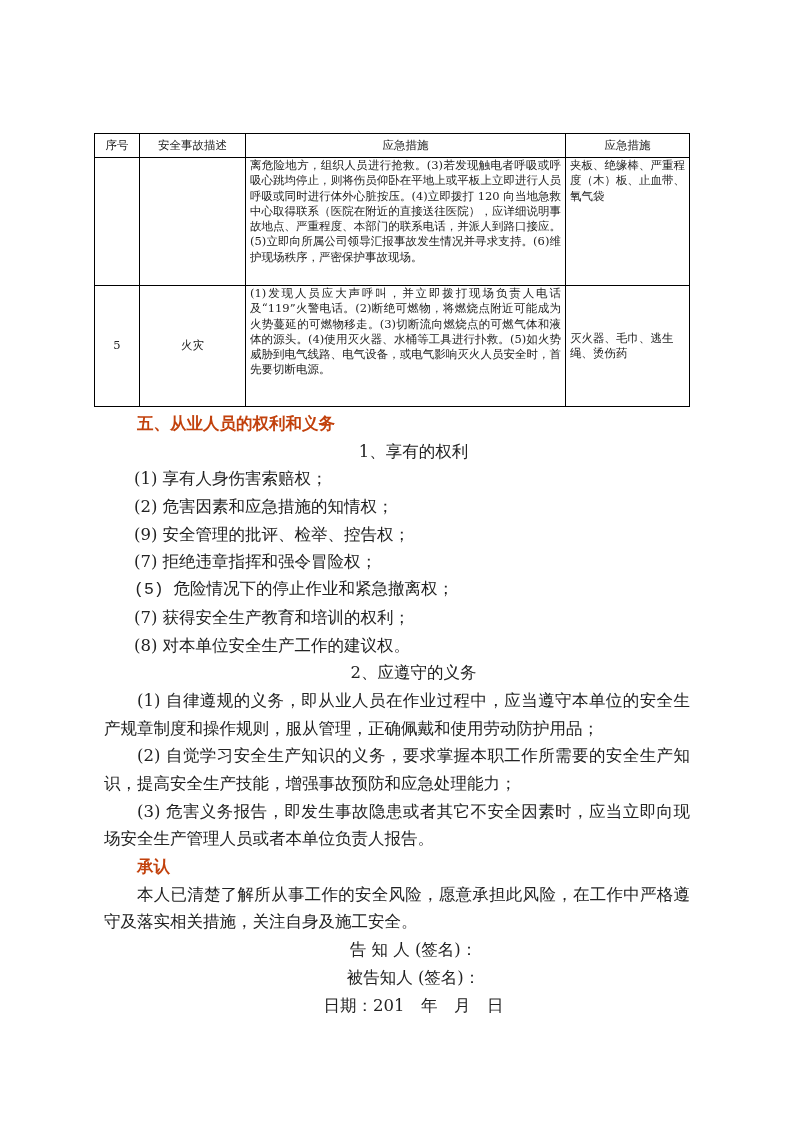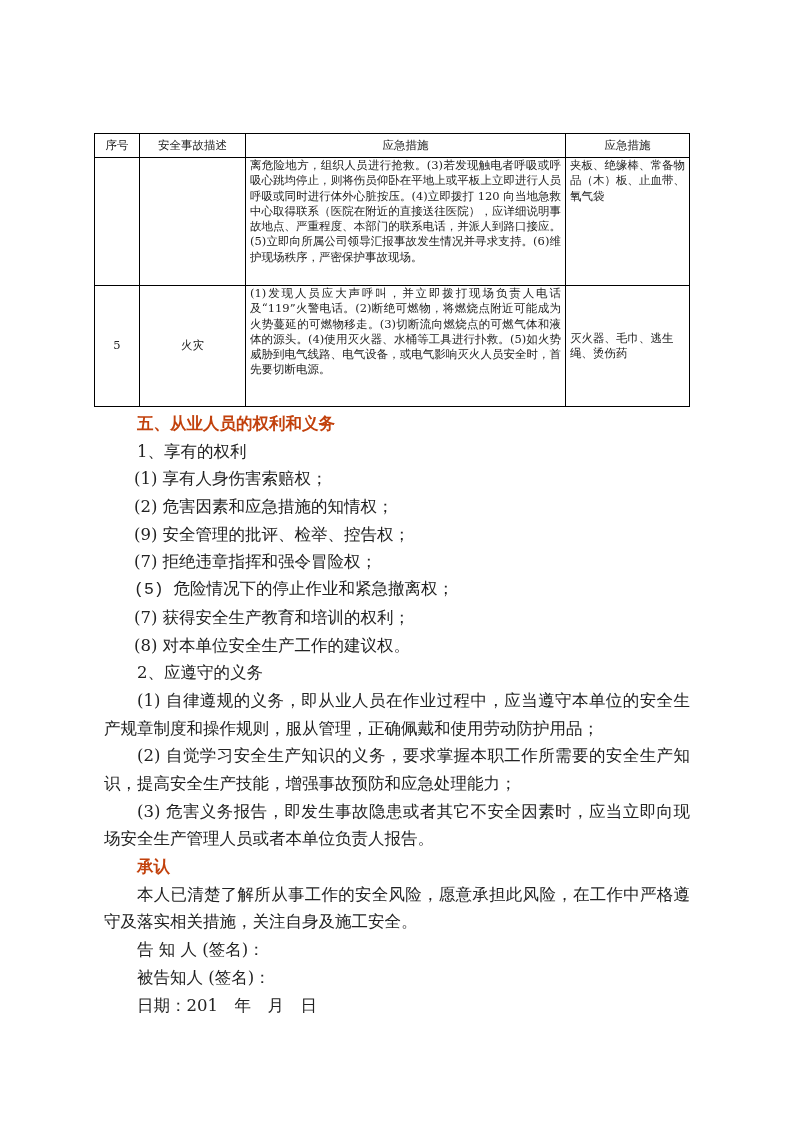--- a/index.html
+++ b/index.html
@@ -16,21 +16,21 @@
   td.center { text-align: center; vertical-align: middle !important; }
   td.measure { text-align: justify; padding: 0 3px 0 4px; }
   td.items { padding: 0 3px 0 4px; }
   tr.row-cont td { height: 127px; }
   tr.row-fire td { height: 120px; }
   td.items.mid { vertical-align: middle; }
 
   .body-text { position: absolute; left: 104px; width: 586px; font-size: 16.5px;
          line-height: 27.7px; color: #222; }
   .line { white-space: nowrap; height: 27.7px; }
-  .ind1 { padding-left: 33px; }
+  .ind1 { padding-left: 33px; text-align: center; }
   .heading { font-weight: bold; font-family: "DejaVu Sans", "Liberation Sans", sans-serif; color: #c2410c; }
   .para { text-align: justify; text-indent: 33px; white-space: normal; }
 </style>
 </head>
 <body>
 
 <div class="page">
 
   <table class="emergency">
     <colgroup>
@@ -43,21 +43,21 @@
         <tr>
       <th>序号</th>
       <th>安全事故描述</th>
       <th>应急措施</th>
       <th>应急措施</th>
     </tr>
     <tr class="row-cont">
       <td class="center"></td>
       <td class="center"></td>
       <td class="measure">离危险地方，组织人员进行抢救。(3)若发现触电者呼吸或呼吸心跳均停止，则将伤员仰卧在平地上或平板上立即进行人员呼吸或同时进行体外心脏按压。(4)立即拨打 120 向当地急救中心取得联系（医院在附近的直接送往医院），应详细说明事故地点、严重程度、本部门的联系电话，并派人到路口接应。(5)立即向所属公司领导汇报事故发生情况并寻求支持。(6)维护现场秩序，严密保护事故现场。</td>
-      <td class="items">夹板、绝缘棒、常备物品（木）板、止血带、氧气袋</td>
+      <td class="items">夹板、绝缘棒、严重程度（木）板、止血带、氧气袋</td>
     </tr>
     <tr class="row-fire">
       <td class="center">5</td>
       <td class="center">火灾</td>
       <td class="measure">(1)发现人员应大声呼叫，并立即拨打现场负责人电话及“119”火警电话。(2)断绝可燃物，将燃烧点附近可能成为火势蔓延的可燃物移走。(3)切断流向燃烧点的可燃气体和液体的源头。(4)使用灭火器、水桶等工具进行扑救。(5)如火势威胁到电气线路、电气设备，或电气影响灭火人员安全时，首先要切断电源。</td>
       <td class="items mid">灭火器、毛巾、逃生绳、烫伤药</td>
     </tr>
   </tbody>
     </table>
 

